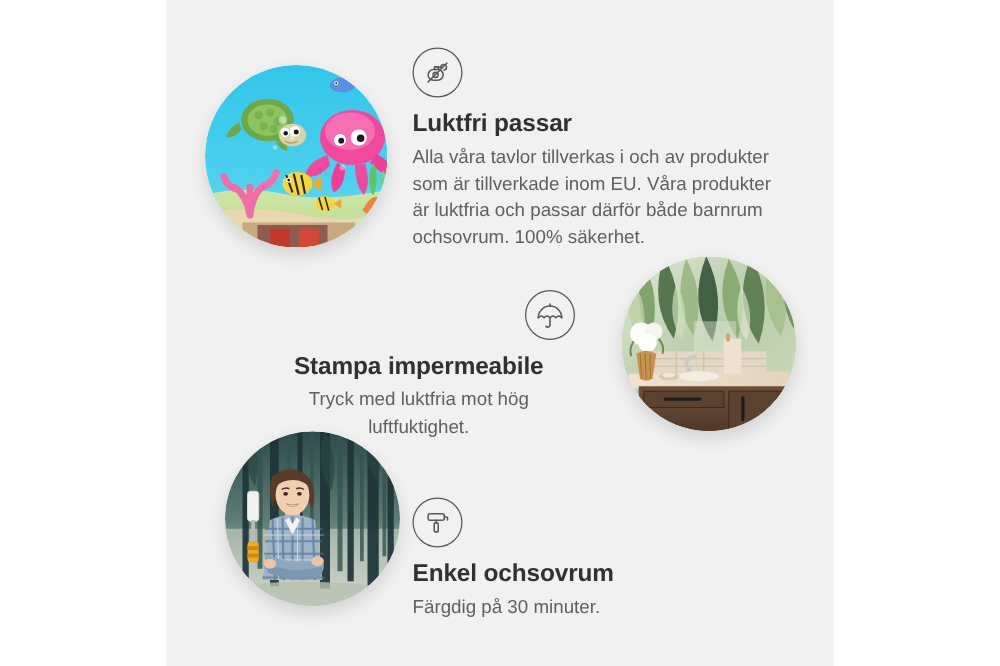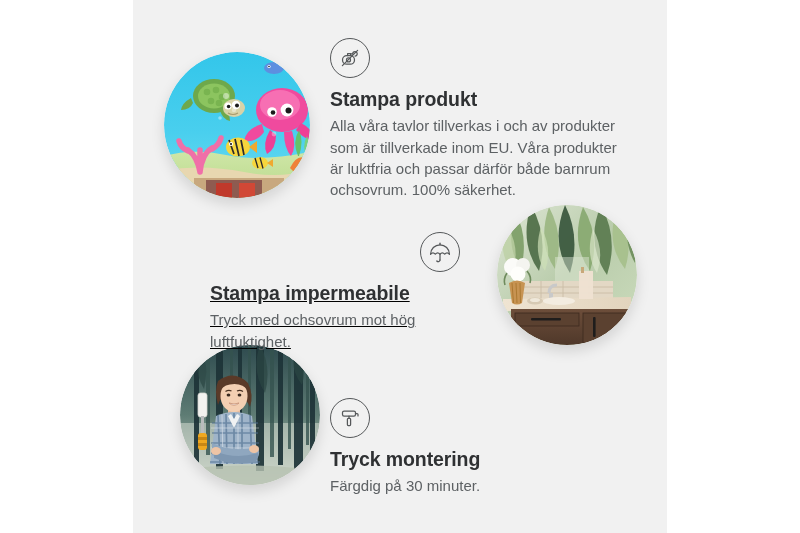--- a/index.html
+++ b/index.html
@@ -66,21 +66,21 @@
     line-height: 1.15;
   }
   .feature p {
     margin: 0;
     font-size: 15px;
     color: #5d6164;
     line-height: 1.42;
   }
 
   .feature.align-left  { text-align: left; }
-  .feature.align-right { text-align: left; text-decoration: underline; }
+  .feature.align-right { text-align: center; }
   .feature.align-right .icon-wrap { margin-left: auto; }
 
   
   #feature-odorless { left: 330px; top: 38px; width: 294px; }
   #feature-waterproof { left: 210px; top: 232px; width: 250px; }
   #feature-assembly { left: 330px; top: 398px; width: 230px; }
 </style>
 </head>
 <body>
 
@@ -354,44 +354,44 @@
     <div class="icon-wrap">
       <svg width="24" height="24" viewBox="0 0 24 24" fill="none" stroke="#55585a" stroke-width="1.25" stroke-linecap="round" stroke-linejoin="round">
         <path d="M8.8 9.6 h3.4 a4.3 4.3 0 0 1 0 8.6 h-3.4 a4.3 4.3 0 0 1 0 -8.6 z"></path>
         <path d="M9.6 9.6 v-2.1 h3 v2.1"></path>
         <path d="M12.6 7.9 h2.1"></path>
         <path d="M14.7 7.9 a2.3 2.3 0 0 1 2.3 -2.3 a2.2 2.2 0 0 1 2.2 2.2 a2.2 2.2 0 0 1 -2.2 2.2"></path>
         <circle cx="10.5" cy="13.9" r="2"></circle>
         <line x1="4.4" y1="19.6" x2="19.6" y2="4.4"></line>
       </svg>
     </div>
-    <h2>Stampa produkt</h2>
+    <h2>Luktfri passar</h2>
     <p>Alla våra tavlor tillverkas i och av produkter som är tillverkade inom EU. Våra produkter är luktfria och passar därför både barnrum ochsovrum. 100% säkerhet.</p>
   </div>
 
   <div class="feature align-right" id="feature-waterproof">
     <div class="icon-wrap">
       <svg width="24" height="24" viewBox="0 0 24 24" fill="none" stroke="#55585a" stroke-width="1.25" stroke-linecap="round" stroke-linejoin="round">
         <path d="M2.6 14.2 a9.4 9.4 0 0 1 18.8 0"></path>
         <path d="M2.6 14.2 q2.35 -2.9 4.7 0 q2.35 -2.9 4.7 0 q2.35 -2.9 4.7 0 q2.35 -2.9 4.7 0"></path>
         <line x1="12" y1="14.2" x2="12" y2="20"></line>
         <path d="M12 20 a1.8 1.8 0 0 1 -3.2 1"></path>
         <line x1="12" y1="4.8" x2="12" y2="3.2"></line>
       </svg>
     </div>
     <h2>Stampa impermeabile</h2>
-    <p>Tryck med ochsovrum mot hög luftfuktighet.</p>
+    <p>Tryck med luktfria mot hög luftfuktighet.</p>
   </div>
 
   <div class="feature align-left" id="feature-assembly">
     <div class="icon-wrap">
       <svg width="24" height="24" viewBox="0 0 24 24" fill="none" stroke="#55585a" stroke-width="1.25" stroke-linecap="round" stroke-linejoin="round">
         <rect x="4.5" y="5" width="13" height="5.2" rx="1.6"></rect>
         <path d="M17.5 7.6 h1.6 a0.9 0.9 0 0 1 0.9 0.9 v1.4"></path>
         <path d="M11 10.2 v2.1"></path>
         <rect x="9.4" y="12.3" width="3.2" height="7.2" rx="0.9"></rect>
       </svg>
     </div>
-    <h2>Tryck montering</h2>
+    <h2>Enkel ochsovrum</h2>
     <p>Färgdig på 30 minuter.</p>
   </div>
 
 </div>
 
 </body></html>

